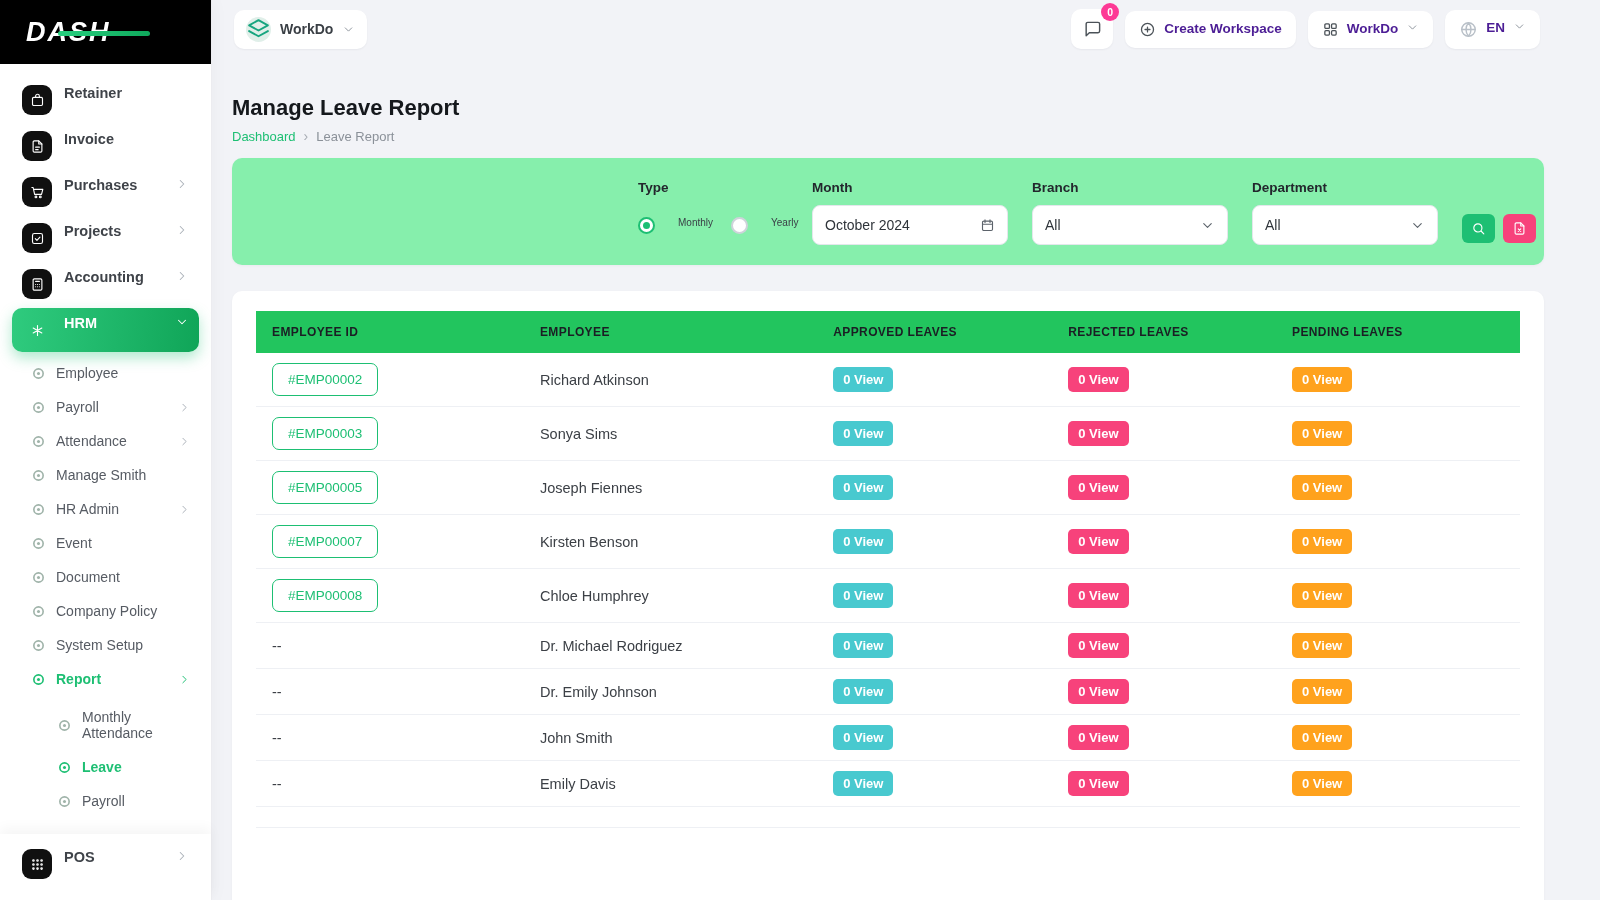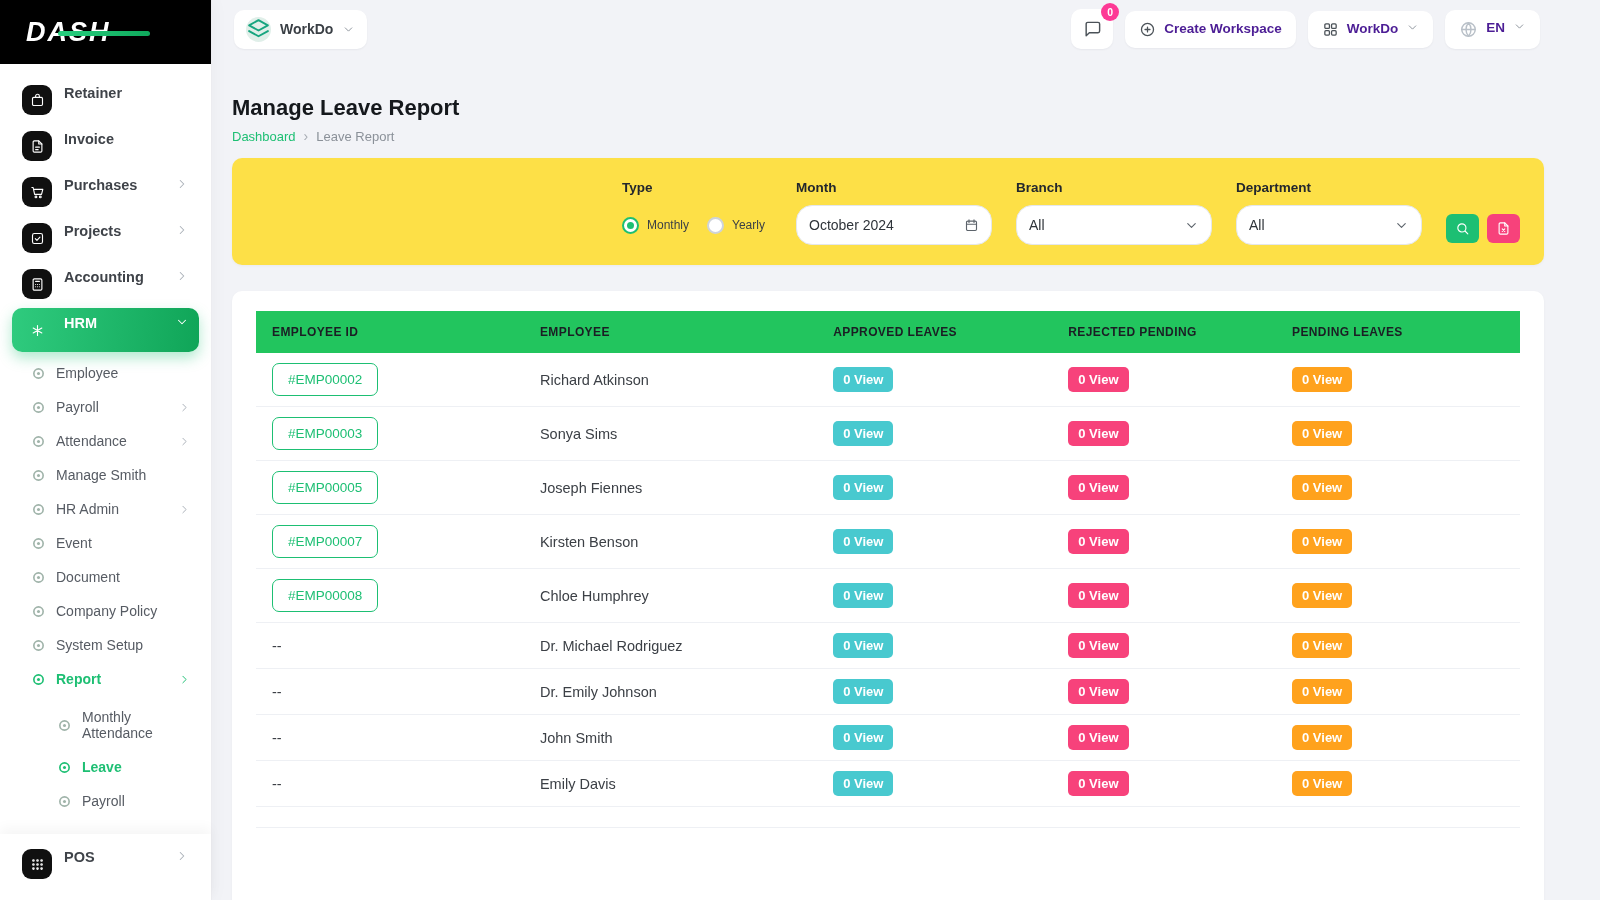--- a/index.html
+++ b/index.html
@@ -68,31 +68,31 @@
   
   .main{position:absolute;left:212px;top:75px;width:1388px;height:842px;
     padding:20px 56px 0 20px;display:flex;flex-direction:column;overflow:hidden}
   .page-title{font-size:22px;font-weight:700;color:#15181c;margin:0 0 7px}
   .breadcrumb{display:flex;align-items:center;gap:8px;font-size:13px}
   .crumb-link{color:var(--green);cursor:pointer}
   .crumb-current{color:#8b9199}
   .crumb-sep{color:#a8adb4}
   .crumb-sep::before{content:"\203A";font-size:14px}
 
-  .filter-card{margin-top:14px;background:#fde047;border-radius:10px;padding:22px 24px 20px;
+  .filter-card{margin-top:14px;background:#86efac;border-radius:10px;padding:22px 8px 20px;
     display:flex;justify-content:flex-end;gap:24px;box-shadow:0 1px 3px rgba(16,24,40,.04);flex:none}
   .fgroup{display:flex;flex-direction:column}
   .flabel{font-size:13.5px;font-weight:600;color:#23272d}
   .fcontrol{margin-top:10px;height:40px}
   .radio-row{display:flex;align-items:center;gap:18px;border:none;padding:0;width:150px}
-  .radio-opt{display:flex;align-items:center;gap:8px;font-size:12px;color:#3a3f46;cursor:pointer}
+  .radio-opt{display:flex;gap:23px;font-size:10px;color:#3a3f46;cursor:pointer}
   .radio{width:17px;height:17px;border-radius:50%;border:2px solid #ced3da;background:#fff;position:relative;flex:none}
   .radio.checked{border-color:var(--green)}
   .radio.checked::after{content:"";position:absolute;inset:3px;border-radius:50%;background:var(--green)}
-  .boxctl{border:1px solid #e4e7ec;border-radius:16px;background:#fff;display:flex;align-items:center;
+  .boxctl{border:1px solid #e4e7ec;border-radius:8px;background:#fff;display:flex;align-items:center;
     justify-content:space-between;padding:0 12px;font-size:14px;color:#2f343a;cursor:pointer}
   .w196{width:196px}.w186{width:186px}
   .ctl-ic{width:15px;height:15px;color:#5c636b}
   .fbuttons{display:flex;align-items:center;gap:8px;margin-top:31px}
   .sq-btn{width:33px;height:29px;border:none;border-radius:6px;color:#fff;display:flex;
     align-items:center;justify-content:center;cursor:pointer}
   .sq-btn .svg-icon{width:15px;height:15px}
   .btn-search{background:var(--green)}
   .btn-reset{background:var(--pink)}
 
@@ -524,21 +524,21 @@
     </div>
   </section>
 
   <section class="table-card">
     <table>
       <thead>
           <tr id="thead-row">
             <th>EMPLOYEE ID</th>
             <th>EMPLOYEE</th>
             <th>APPROVED LEAVES</th>
-            <th>REJECTED PENDING</th>
+            <th>REJECTED LEAVES</th>
             <th>PENDING LEAVES</th>
           </tr>
         </thead>
       <tbody id="tbody">
           <tr>
     <td><button class="emp-id">#EMP00002</button></td>
     <td><span>Richard Atkinson</span></td>
     <td><button class="badge teal">0 View</button></td>
     <td><button class="badge pinkb">0 View</button></td>
     <td><button class="badge orangeb">0 View</button></td>

